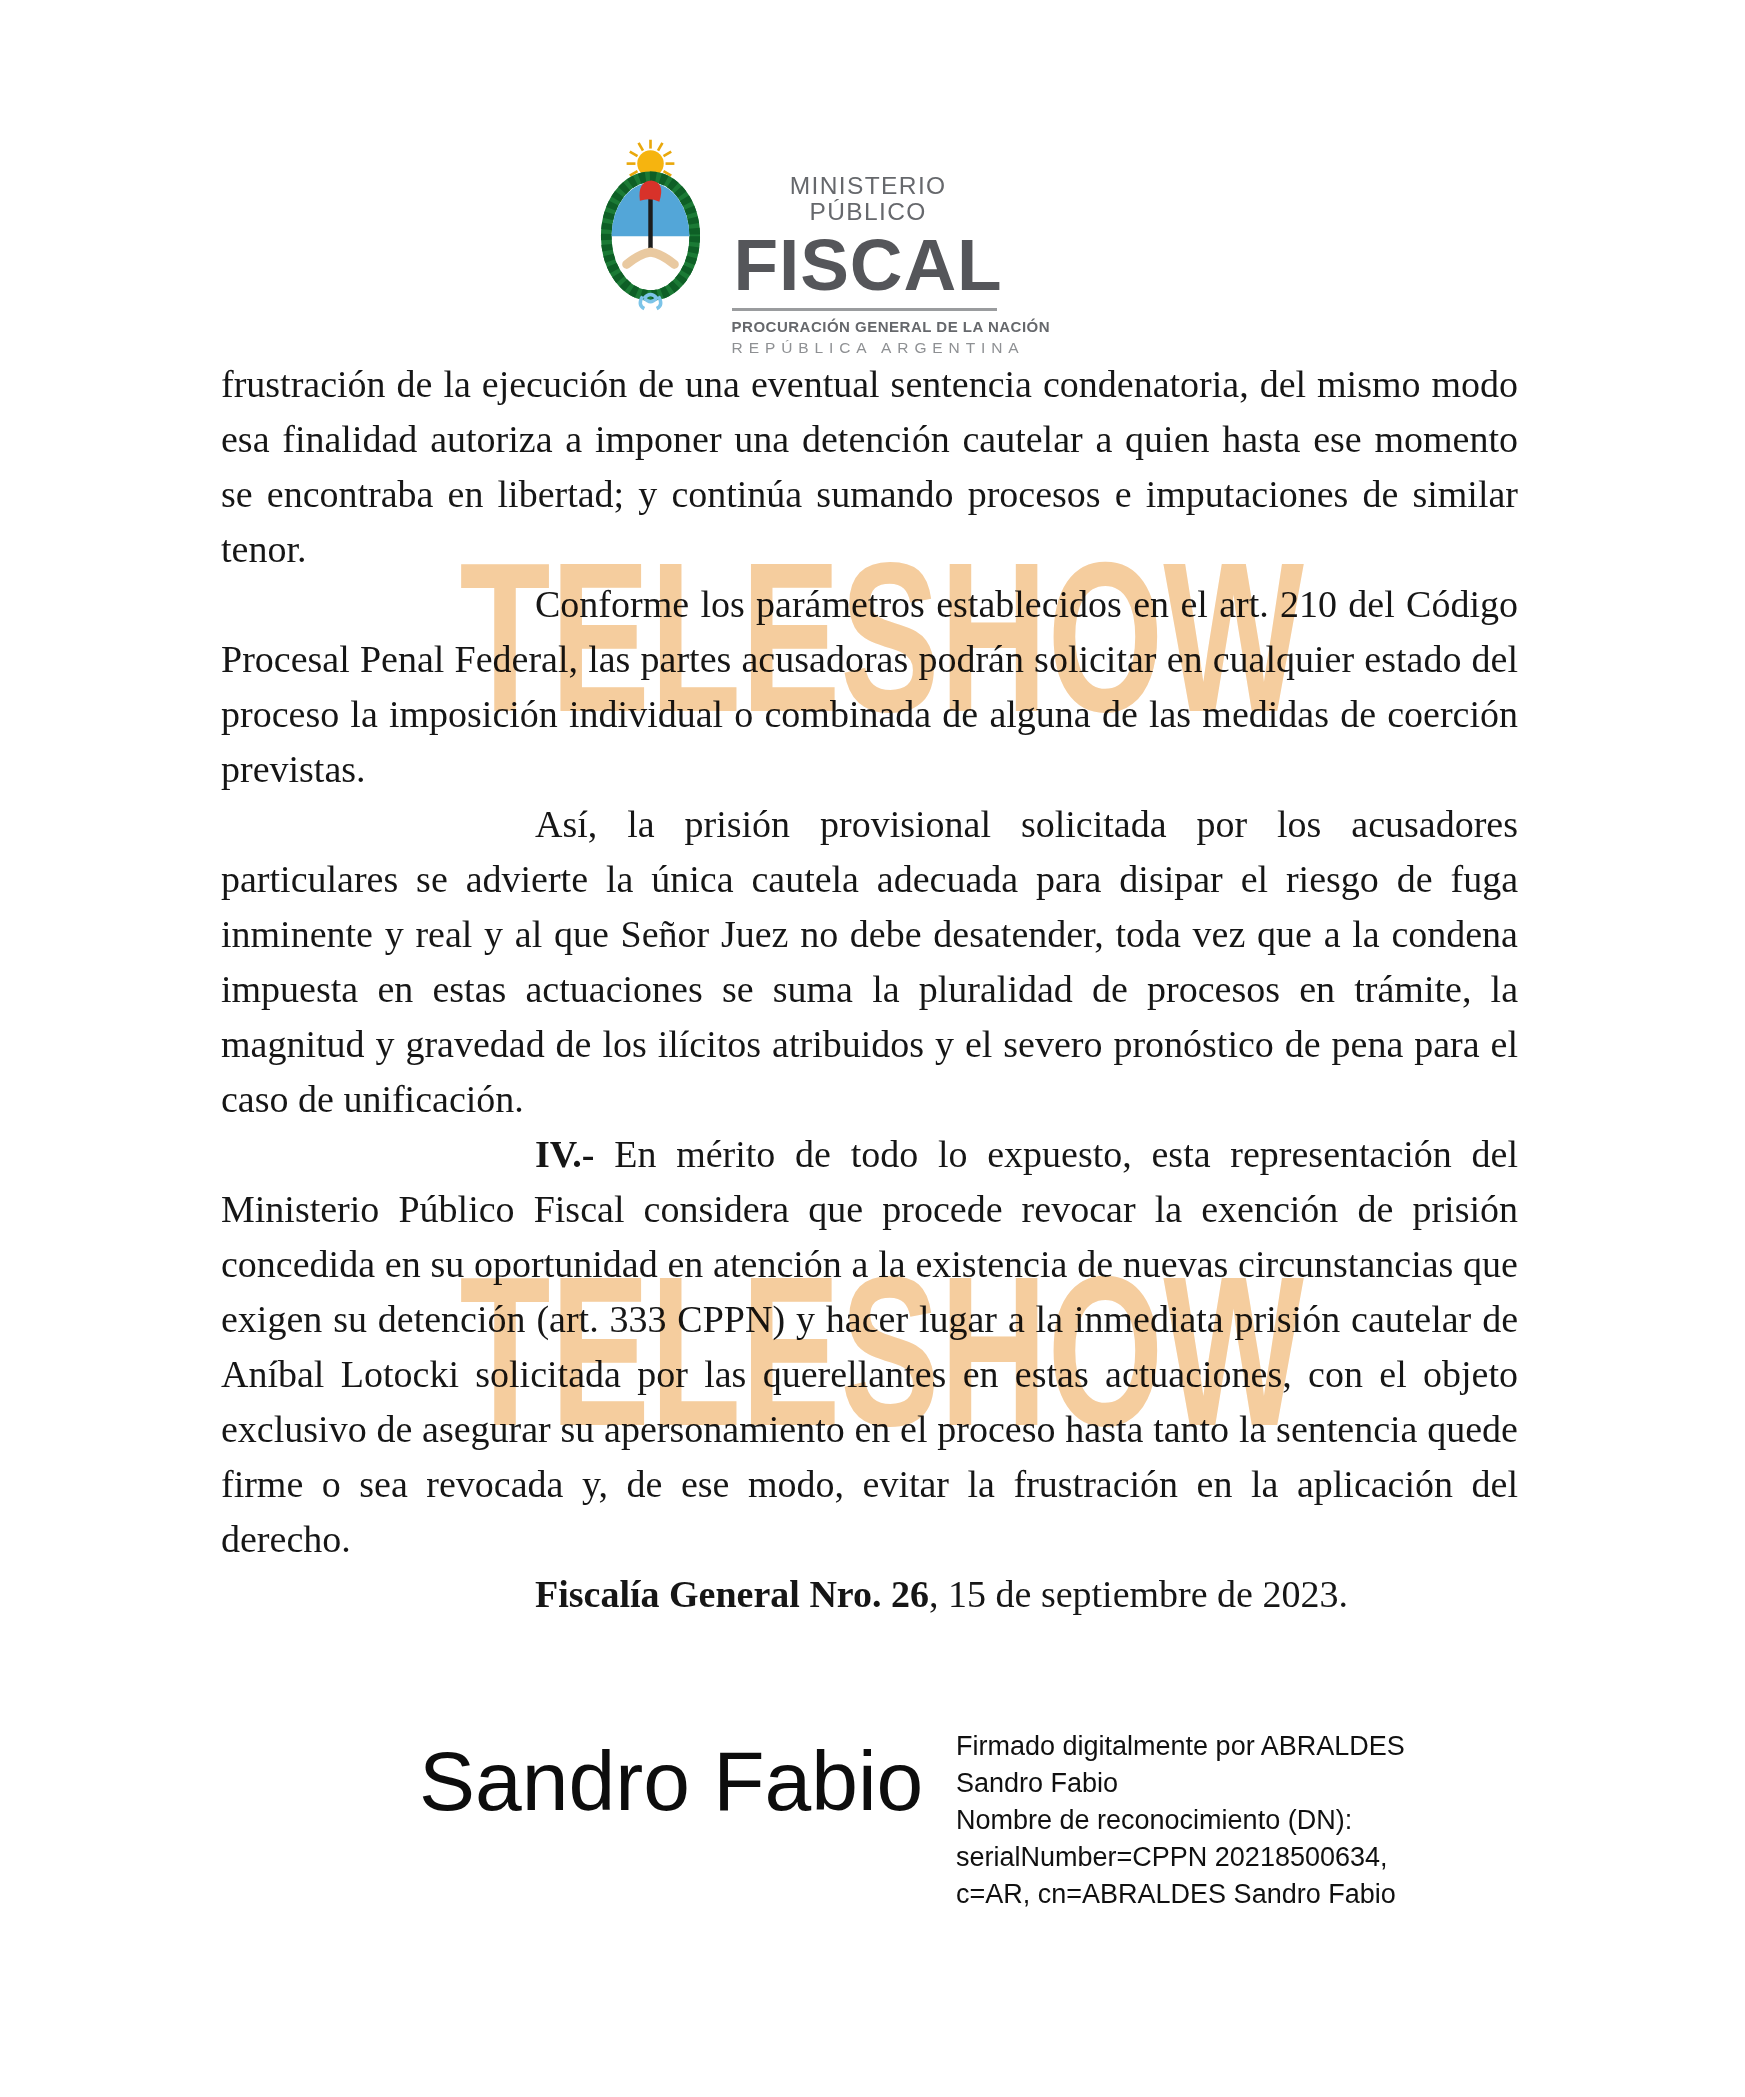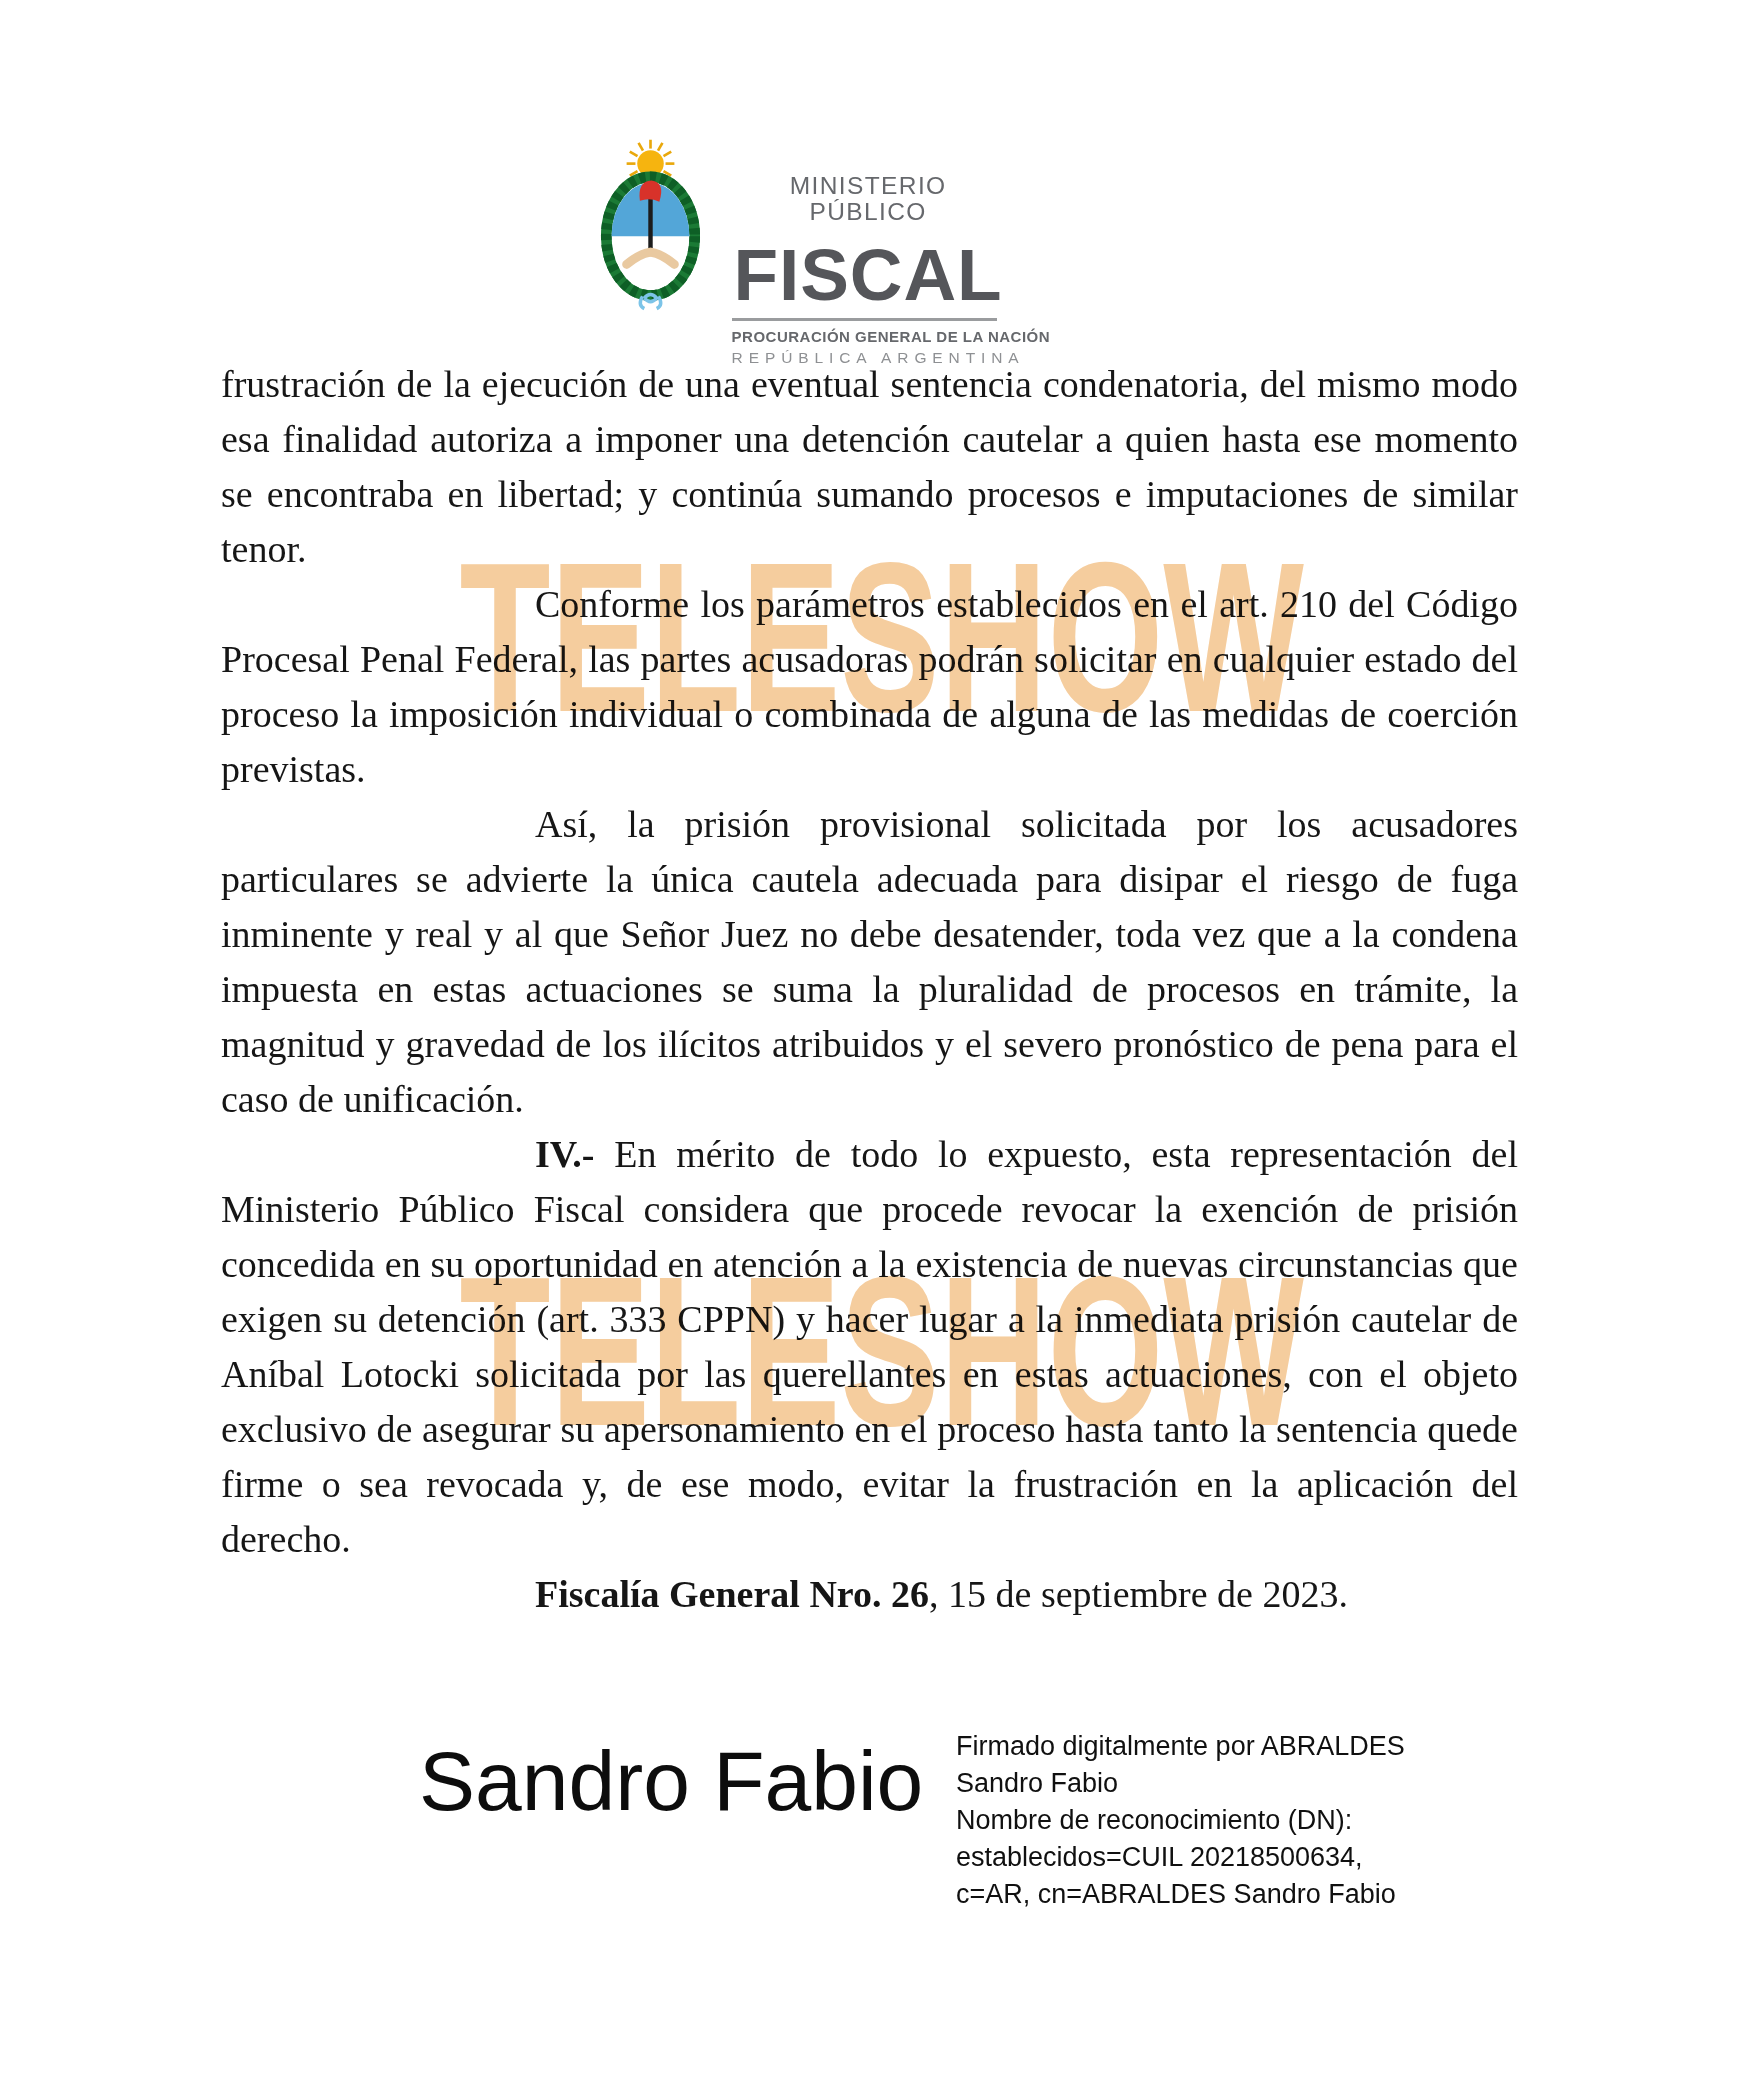--- a/index.html
+++ b/index.html
@@ -12,21 +12,21 @@
   }
 
   
   .logo-row {
     position: absolute; left: 593px; top: 133px;
     display: flex; gap: 23.6px;
   }
   .crest { width: 115px; height: 178px; flex: 0 0 auto; }
   .logo-text { padding-top: 40px; width: 273px; font-family: "Liberation Sans", sans-serif; text-align: center; }
   .lt-ministry { font-size: 24.5px; line-height: 1.05; color: #66686c; letter-spacing: 1.4px; font-weight: 400; }
-  .lt-fiscal   { font-size: 73px; line-height: 0.95; color: #55565a; letter-spacing: 0.9px; font-weight: 700; margin-top: 16px; }
+  .lt-fiscal   { font-size: 73px; line-height: 0.95; color: #55565a; letter-spacing: 0.9px; font-weight: 700; margin-top: 6px; }
   .lt-rule     { height: 2.7px; background: #9a9c9e; margin: 8.2px 0 7.3px 0; width: 265px; }
   .lt-sub1     { font-size: 15px; color: #66686c; letter-spacing: 0.5px; font-weight: 700; white-space: nowrap; }
   .lt-sub2     { font-size: 15.5px; color: #8e9093; letter-spacing: 5.9px; font-weight: 400; margin-top: 4.5px; white-space: nowrap; }
 
   
   .body-text {
     position: absolute; left: 221px; top: 314px; width: 1297px;
     font-size: 38px; line-height: 55px; color: #161616;
     text-align: justify;
     margin-top: 43px;
@@ -129,16 +129,16 @@
 </div>
 
 <div class="sig-name">
   <div>Sandro Fabio</div>
 </div>
 
 <div class="sig-details">
   <div>Firmado digitalmente por ABRALDES</div>
   <div>Sandro Fabio</div>
   <div>Nombre de reconocimiento (DN):</div>
-  <div>establecidos=CUIL 20218500634,</div>
+  <div>serialNumber=CPPN 20218500634,</div>
   <div>c=AR, cn=ABRALDES Sandro Fabio</div>
 </div>
 
 
 </body></html>

